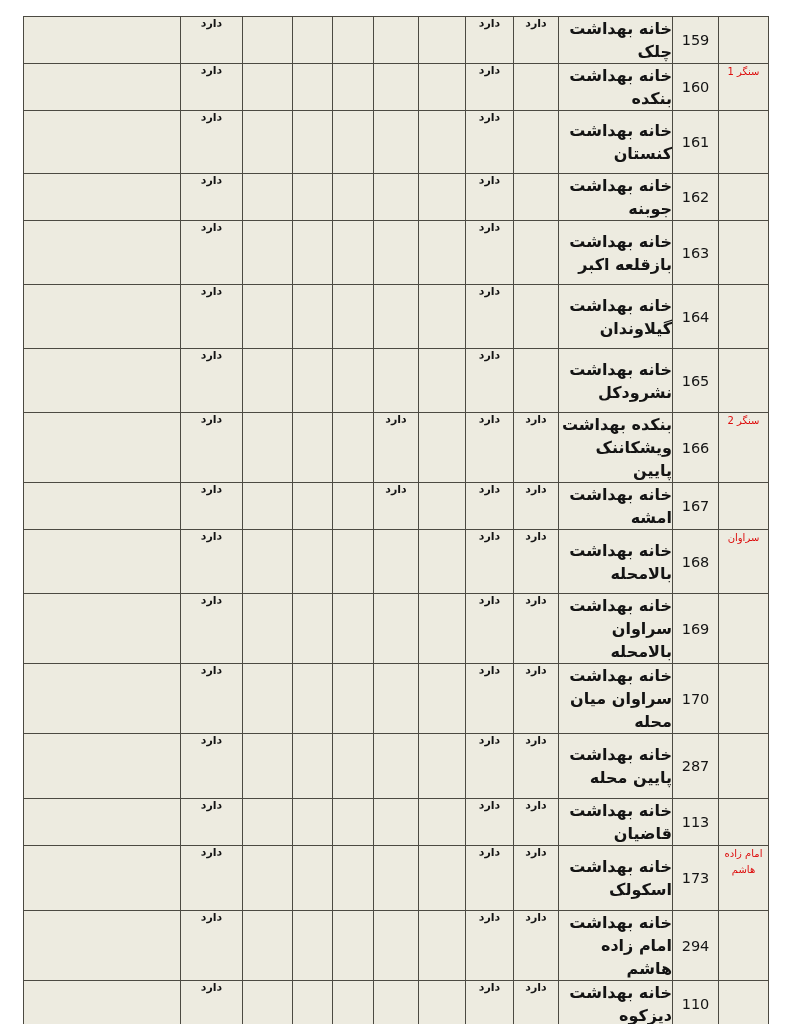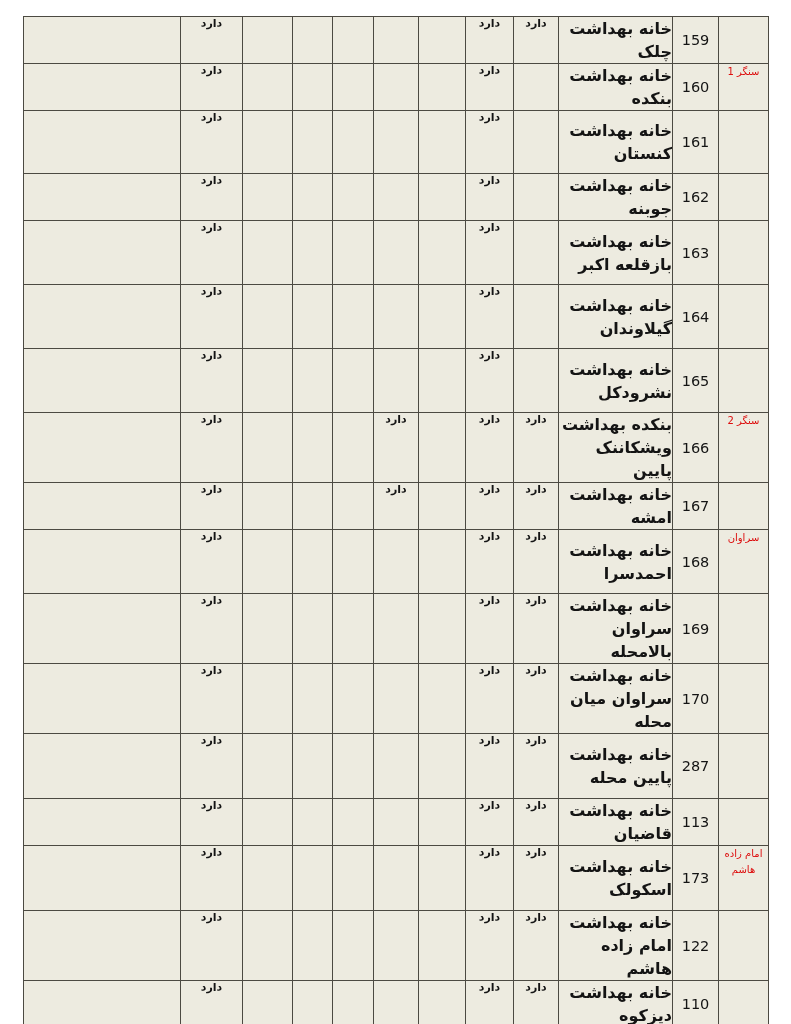--- a/index.html
+++ b/index.html
@@ -274,21 +274,21 @@
     <td class="c-val"></td>
   </tr>
         <tr style="height: 64px;">
     <td class="c-region">
       <span class="region-text">سراوان</span>
     </td>
     <td class="c-num">
       <span>168</span>
     </td>
     <td class="c-name">
-      <span>خانه بهداشت احمدسرا</span>
+      <span>خانه بهداشت بالامحله</span>
     </td>
     <td class="c-val">دارد</td>
     <td class="c-val">دارد</td>
     <td class="c-val"></td>
     <td class="c-val"></td>
     <td class="c-val"></td>
     <td class="c-val"></td>
     <td class="c-val"></td>
     <td class="c-val">دارد</td>
     <td class="c-val"></td>
@@ -391,21 +391,21 @@
     <td class="c-val"></td>
     <td class="c-val"></td>
     <td class="c-val">دارد</td>
     <td class="c-val"></td>
   </tr>
         <tr style="height: 65px;">
     <td class="c-region">
       <span class="region-text"></span>
     </td>
     <td class="c-num">
-      <span>122</span>
+      <span>294</span>
     </td>
     <td class="c-name">
       <span>خانه بهداشت امام زاده هاشم</span>
     </td>
     <td class="c-val">دارد</td>
     <td class="c-val">دارد</td>
     <td class="c-val"></td>
     <td class="c-val"></td>
     <td class="c-val"></td>
     <td class="c-val"></td>

